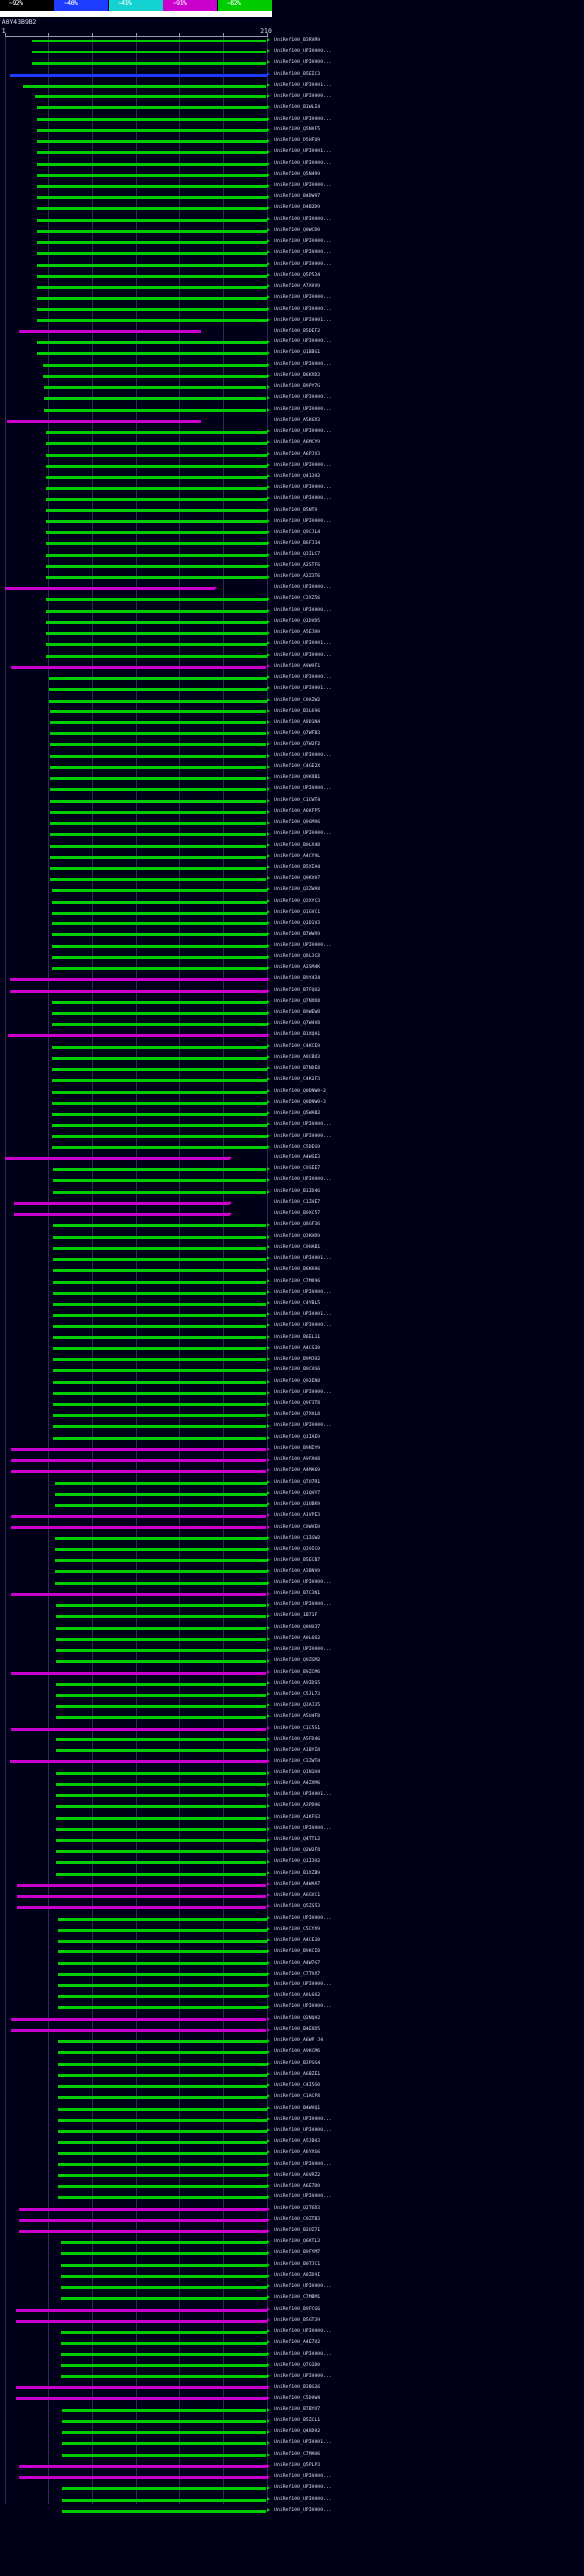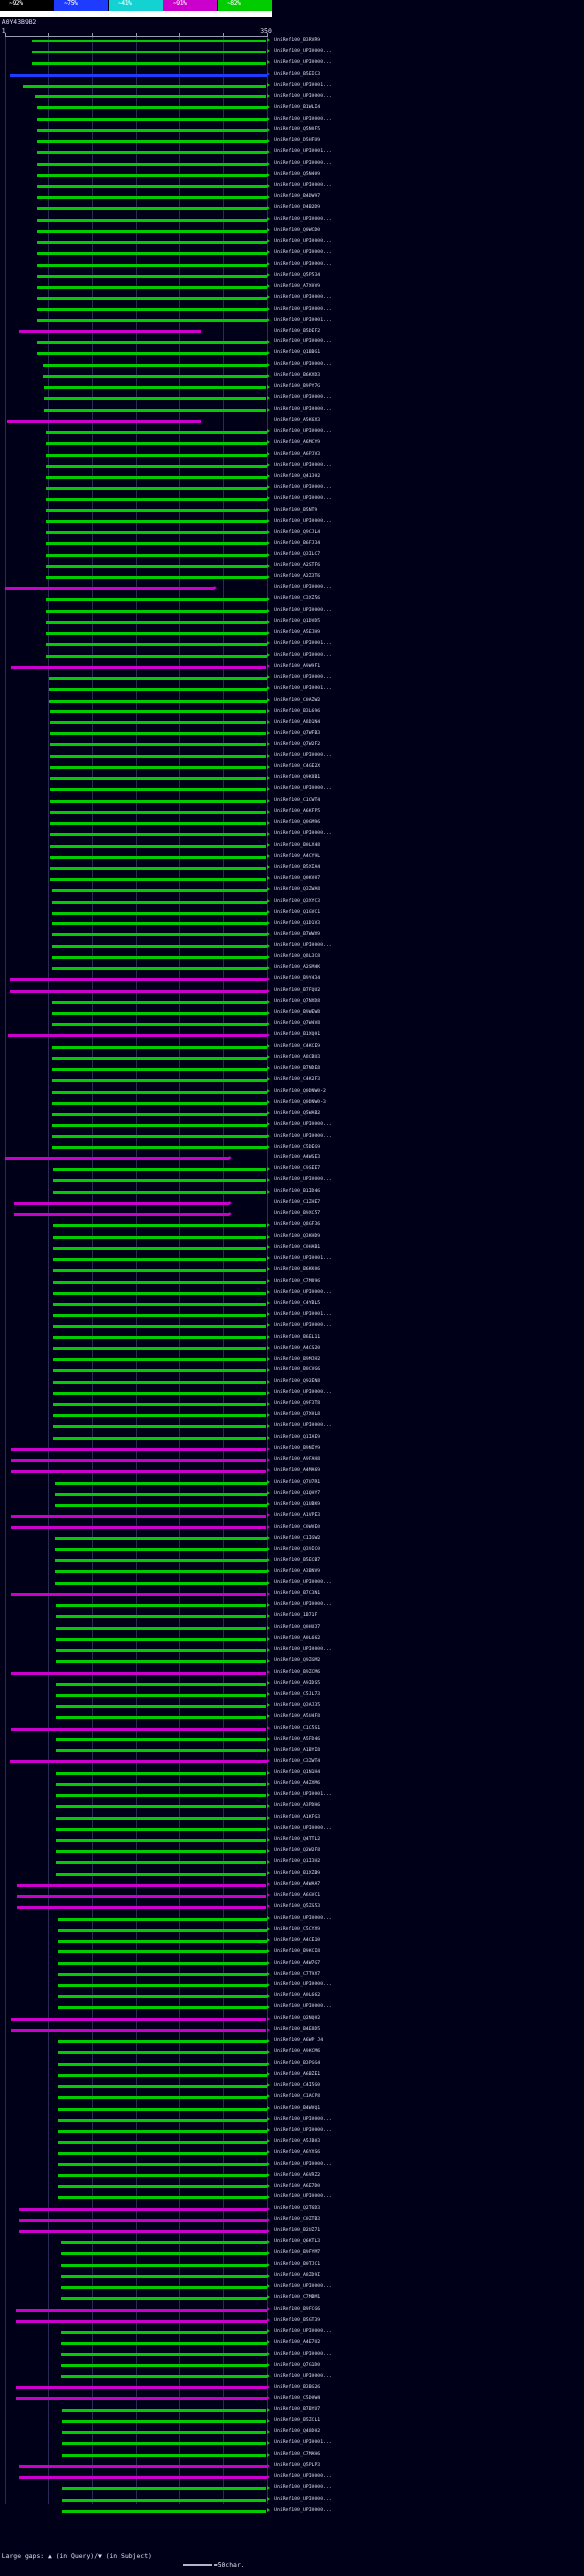--- a/index.html
+++ b/index.html
@@ -58,30 +58,30 @@
 
   <div class="scalebar" id="scalebar">
       <div class="seg" style="left: 0px; width: 54px; background: rgb(0, 0, 0);"></div>
       <div class="seg" style="left: 54px; width: 54px; background: rgb(30, 60, 255);"></div>
       <div class="seg" style="left: 109px; width: 54px; background: rgb(20, 210, 210);"></div>
       <div class="seg" style="left: 163px; width: 54px; background: rgb(204, 0, 204);"></div>
       <div class="seg" style="left: 218px; width: 54px; background: rgb(0, 204, 0);"></div>
     </div>
   <div class="scaleticks" id="scaleticks">
       <span style="left: 9.1px;">~92%</span>
-      <span style="left: 64px;">~75%</span>
+      <span style="left: 64px;">~40%</span>
       <span style="left: 118px;">~41%</span>
       <span style="left: 173px;">~91%</span>
       <span style="left: 227px;">~82%</span>
     </div>
   <div class="whitebar"></div>
 
   <div class="axisrow">
     <span class="q1">1</span>
-    <span class="qmax">350</span>
+    <span class="qmax">210</span>
   </div>
   <div class="axislabel qname">A0Y43B9B2</div>
   <div class="qline"></div>
   <div id="qticks">
       <div class="qtick" style="left: 4.6px;"></div>
       <div class="qtick" style="left: 48px;"></div>
       <div class="qtick" style="left: 92px;"></div>
       <div class="qtick" style="left: 136px;"></div>
       <div class="qtick" style="left: 179px;"></div>
       <div class="qtick" style="left: 223px;"></div>
@@ -761,19 +761,14 @@
       <div class="lbl" style="top: 2392px;">UniRef100_Q48D02</div>
       <div class="lbl" style="top: 2403px;">UniRef100_UPI0001...</div>
       <div class="lbl" style="top: 2415px;">UniRef100_C7MAH6</div>
       <div class="lbl" style="top: 2426px;">UniRef100_Q5PLP3</div>
       <div class="lbl" style="top: 2437px;">UniRef100_UPI0000...</div>
       <div class="lbl" style="top: 2448px;">UniRef100_UPI0000...</div>
       <div class="lbl" style="top: 2460px;">UniRef100_UPI0000...</div>
       <div class="lbl" style="top: 2471px;">UniRef100_UPI0000...</div>
     </div>
 
-  <div class="footer">
-    <span class="ftxt">Large gaps: ▲ (in Query)/▼ (in Subject)</span>
-    <span class="fline"></span>
-    <span class="fkey">=50char.</span>
-  </div>
 </div>
 
 
 </body></html>

